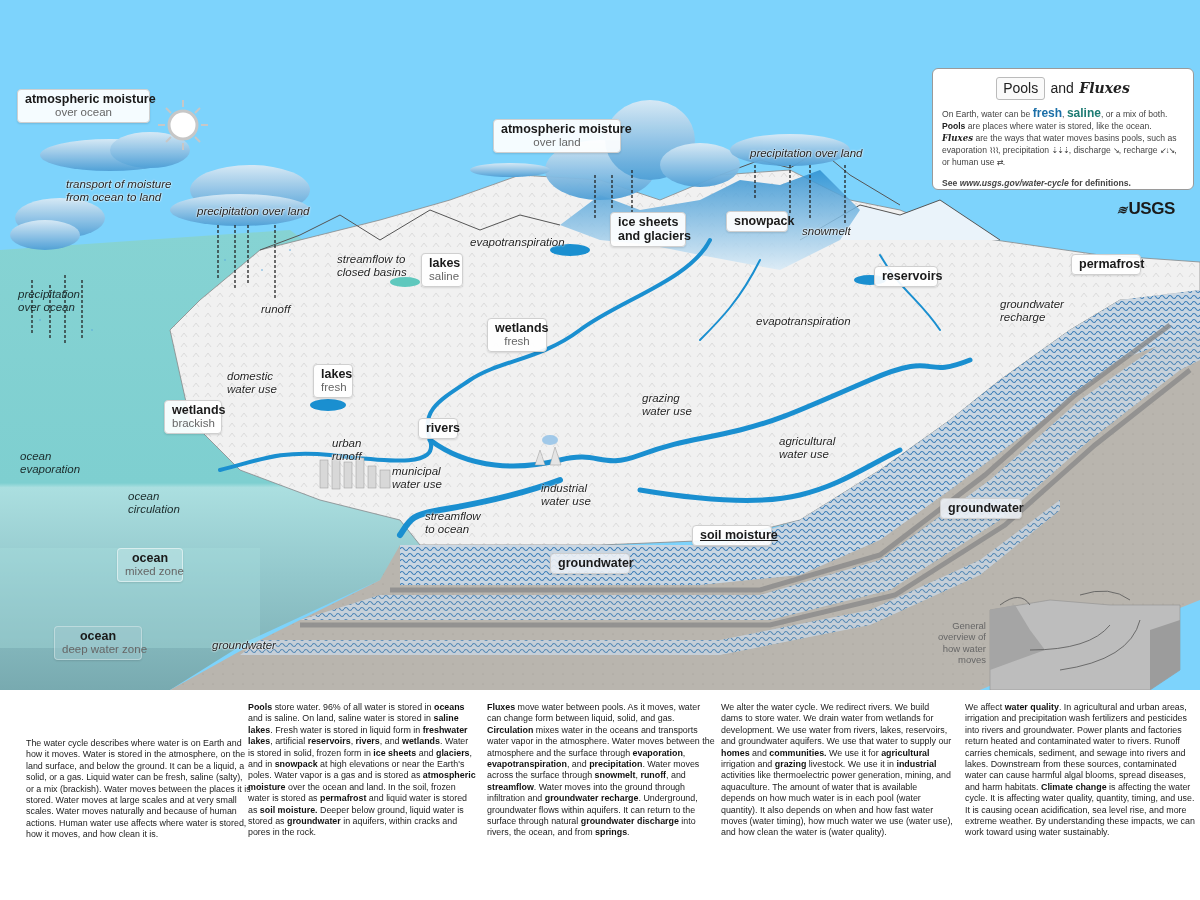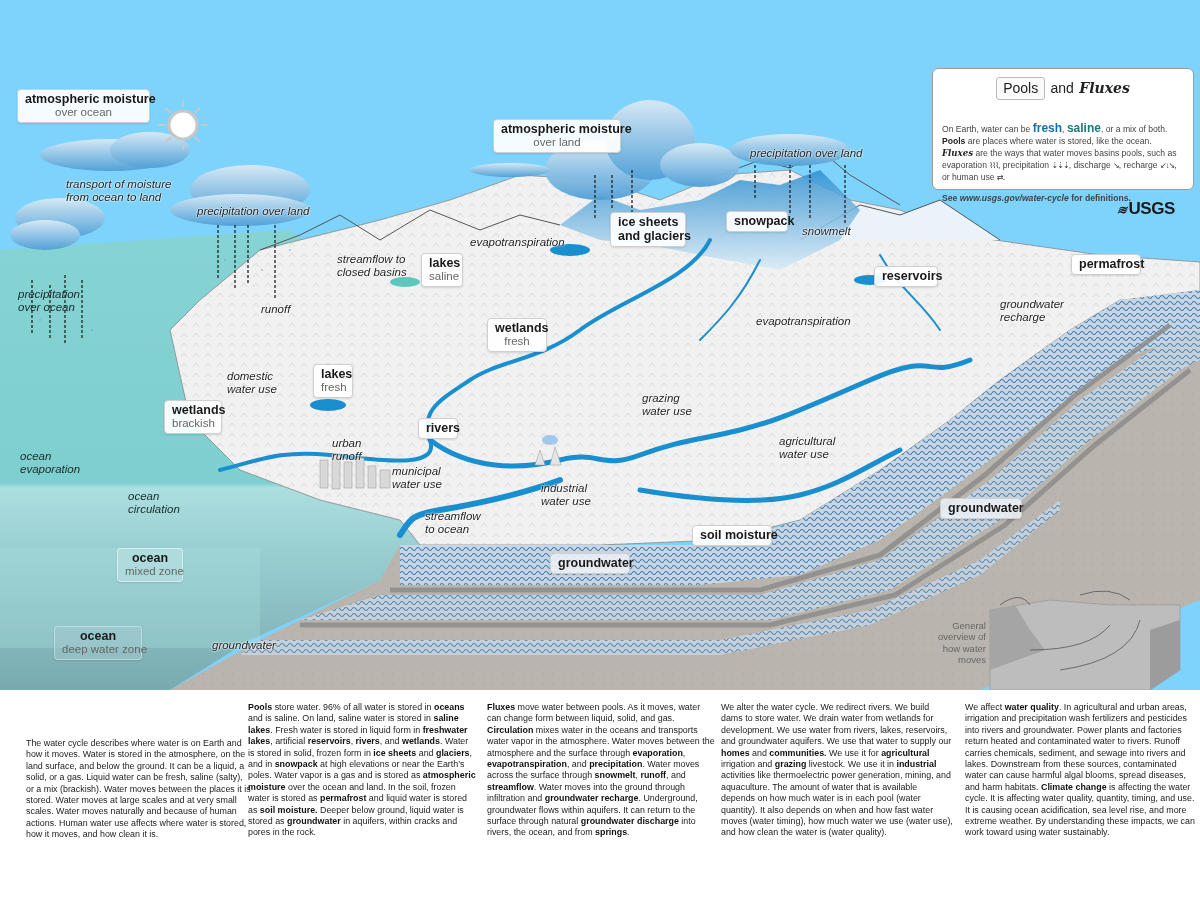--- a/index.html
+++ b/index.html
@@ -38,21 +38,21 @@
     text-shadow: 0 0 2px #fff, 0 0 2px #fff;
   }
   .flux.on-water { text-shadow: none; color: #1b2b2b; }
 
   
   #legend {
     position: absolute; left: 932px; top: 68px; width: 262px; height: 122px;
     border: 1px solid #9a9a9a; border-radius: 6px; background: #fff;
     padding: 8px 9px; font-size: 8.6px; color: #444; line-height: 1.36;
   }
-  #legend .head { text-align: center; margin-bottom: 20px; }
+  #legend .head { text-align: center; margin-bottom: 5px; }
   #legend .pools-chip {
     display: inline-block; border: 1px solid #bbb; border-radius: 3px;
     padding: 1px 6px; font-size: 14px; color: #222; background: #fafafa;
   }
   #legend .and { font-size: 14px; color: #222; margin: 0 3px; }
   #legend .fluxes-title { font-family: "DejaVu Serif", serif; font-style: italic; font-weight: bold; font-size: 14px; color: #222; }
   #legend .fresh { color: #1b6fa8; font-weight: bold; font-size: 12px; }
   #legend .saline { color: #1d7b73; font-weight: bold; font-size: 12px; }
   #legend b { color: #222; }
   #legend i.fl { font-weight: bold; font-style: italic; color: #222; font-family: "DejaVu Serif", serif; }
@@ -268,21 +268,21 @@
     </div>
     <div class="label-box" style="left:874px;top:266px;width:64px;">
       <span class="t">reservoirs</span>
     </div>
     <div class="label-box" style="left:1071px;top:254px;width:70px;">
       <span class="t">permafrost</span>
     </div>
     <div class="label-box" style="left:418px;top:418px;width:40px;">
       <span class="t">rivers</span>
     </div>
-    <div class="label-box" style="left:692px;top:525px;width:80px;">
+    <div class="label-box" style="left:692px;top:525px;width:80px;text-decoration:underline;">
       <span class="t">soil moisture</span>
     </div>
     <div class="label-box gw" style="left:550px;top:553px;width:80px;">
       <span class="t">groundwater</span>
     </div>
     <div class="label-box gw" style="left:940px;top:498px;width:82px;">
       <span class="t">groundwater</span>
     </div>
     <div class="label-box ocean" style="left:117px;top:548px;width:66px;">
       <span class="t">ocean</span>

